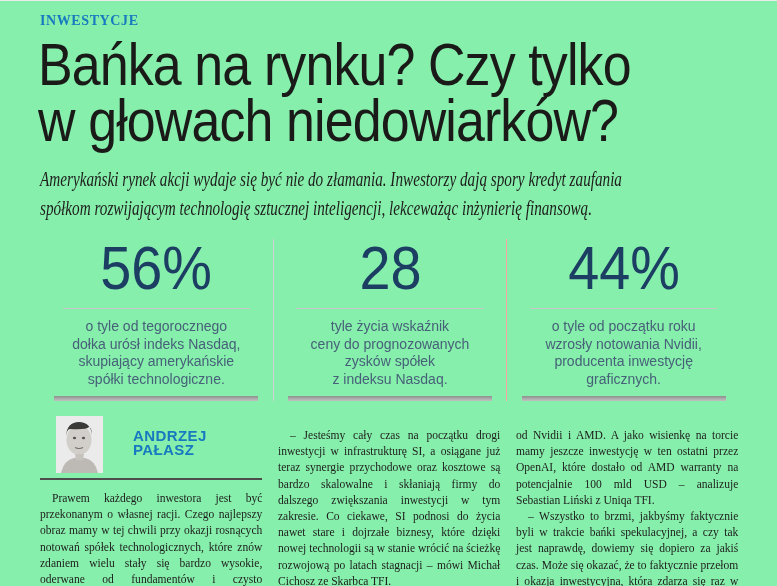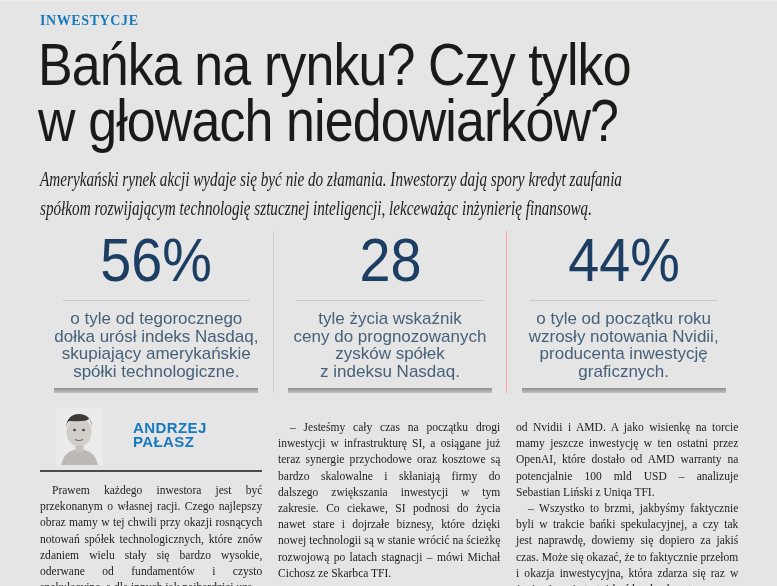--- a/index.html
+++ b/index.html
@@ -1,19 +1,19 @@
 <!DOCTYPE html>
 <html lang="pl"><head>
 <meta charset="utf-8">
 <style>
   html,body{margin:0;padding:0;background:#ffffff;}
   .page{
     position:relative;
     width:777px;height:586px;
-    background:#e5e5e5;
+    background:#86efac;
     overflow:hidden;
     font-family:"Liberation Sans",sans-serif;
     color:#1d1d1b;
     border-top:1px solid #ececec;
     box-sizing:border-box;
   }
   .content{padding:0 37px 0 40px;}
 
   .kicker{
     margin-top:12px;
@@ -46,21 +46,21 @@
     font-family:"Liberation Serif",serif;
     font-style:italic;
     font-size:20px;
     line-height:29px;
     color:#1d1d1b;
     white-space:pre-line;
   }
 
   
   .stats{
-    margin-top:8px;
+    margin-top:16px;
     display:flex;
     height:162px;
   }
   .stat{
     flex:1 1 0;
     display:flex;
     flex-direction:column;
     align-items:center;
     text-align:center;
     padding:0 10px;
@@ -75,21 +75,21 @@
     color:#1c3e63;
     transform:scaleX(0.9);
     transform-origin:50% 0;
     white-space:nowrap;
   }
   .stat-rule{
     width:88%;height:1px;background:#c8c8c8;
     margin:11px auto 9px auto;border:0;
   }
   .stat-caption{
-    font-size:17px;line-height:17.5px;
+    font-size:14px;line-height:17.5px;
     color:#476179;
     white-space:pre-line;
   }
   .stat-spacer{flex:1 1 auto;}
   .stat-bar{
     width:96%;height:5px;
     background:linear-gradient(#8f8f8f,#c2c2c2);
   }
 
   

